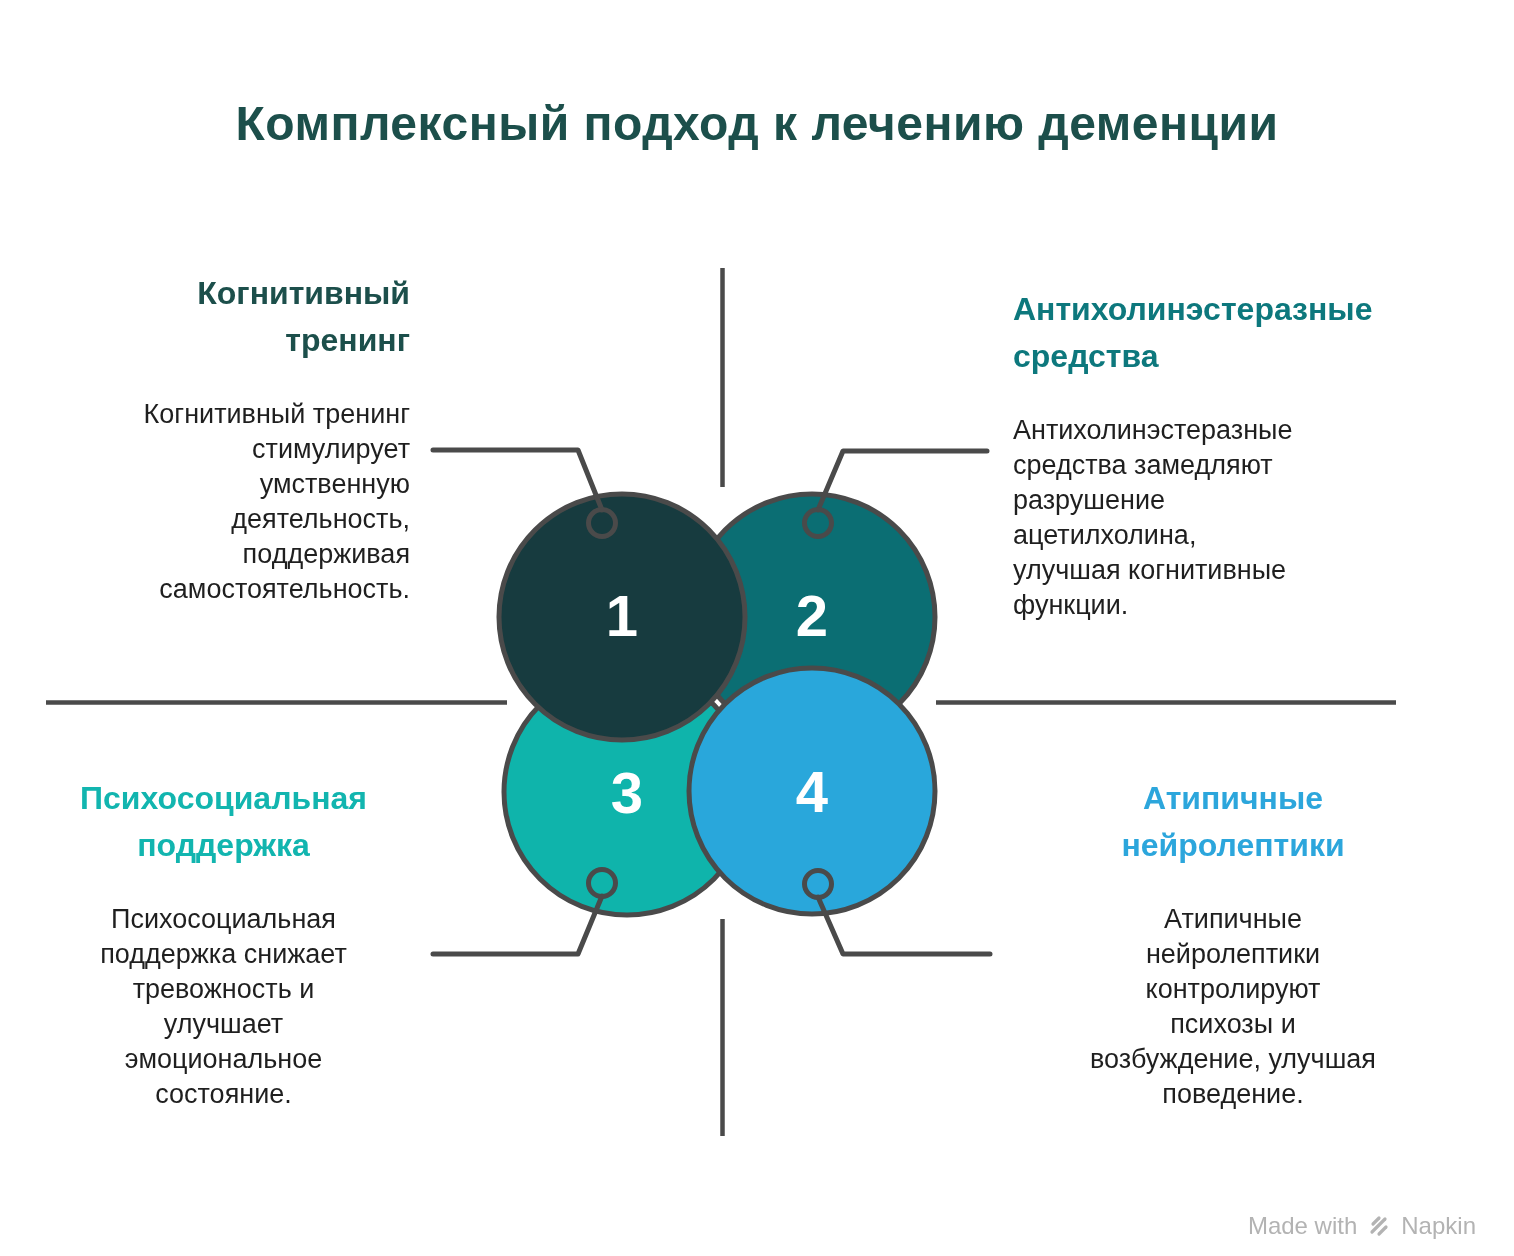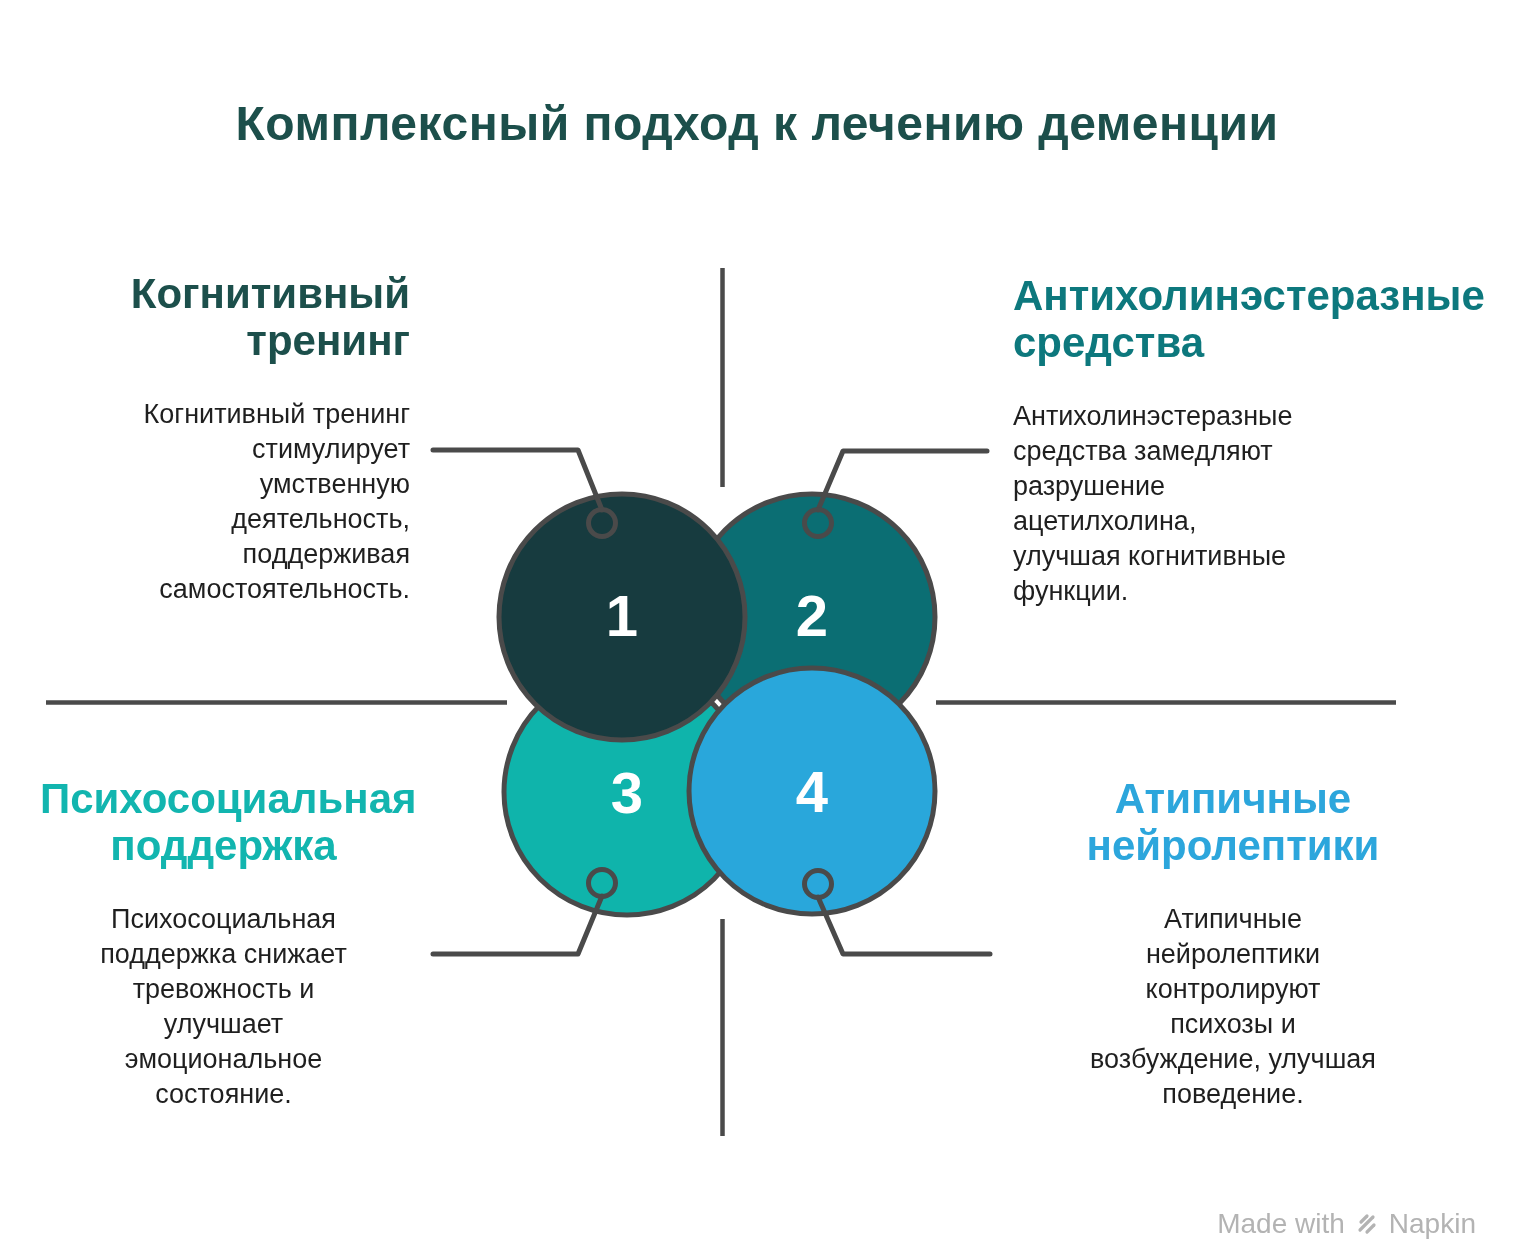--- a/index.html
+++ b/index.html
@@ -20,35 +20,35 @@
     position:absolute;width:100px;height:100px;
     display:flex;align-items:center;justify-content:center;
     color:#ffffff;font-size:58px;font-weight:700;
   }
   .num-1{left:572px;top:565px;}
   .num-2{left:762px;top:565px;}
   .num-3{left:577px;top:742px;}
   .num-4{left:762px;top:741px;}
   .text-block{position:absolute;}
   .tb-1{left:60px;top:270px;width:350px;text-align:right;}
-  .tb-2{left:1013px;top:272px;width:440px;text-align:left;}
+  .tb-2{left:1013px;top:286px;width:440px;text-align:left;}
   .tb-3{left:40px;top:775px;width:367px;text-align:center;}
   .tb-4{left:1013px;top:775px;width:440px;text-align:center;}
   .section-heading{
-    font-size:42px;font-weight:700;line-height:47px;
+    font-size:32px;font-weight:700;line-height:47px;
     white-space:pre-line;margin:0 0 33px 0;
   }
   .section-body{
     font-size:27px;font-weight:400;line-height:35px;
     color:#1f1f1f;white-space:pre-line;margin:0;
   }
   .footer{
     position:absolute;right:38px;bottom:16px;
     display:flex;align-items:center;gap:9px;
-    color:#b3b3b3;font-size:28px;font-weight:400;
+    color:#b3b3b3;font-size:24px;font-weight:400;
   }
 </style>
 </head>
 <body>
 
 <div class="canvas">
 
   <div class="page-title" style="color: rgb(28, 79, 75);">Комплексный подход к лечению деменции</div>
 
   <svg class="diagram" width="1514" height="1256" viewBox="0 0 1514 1256">

